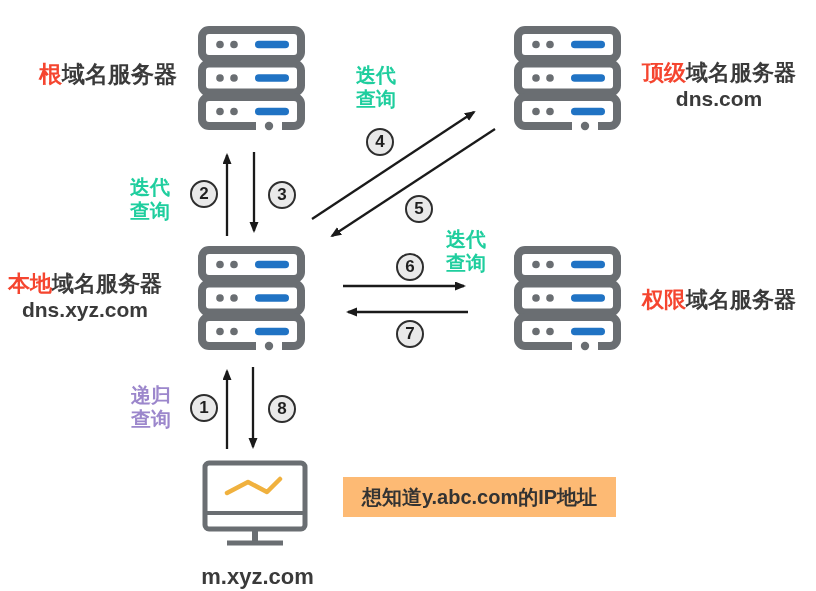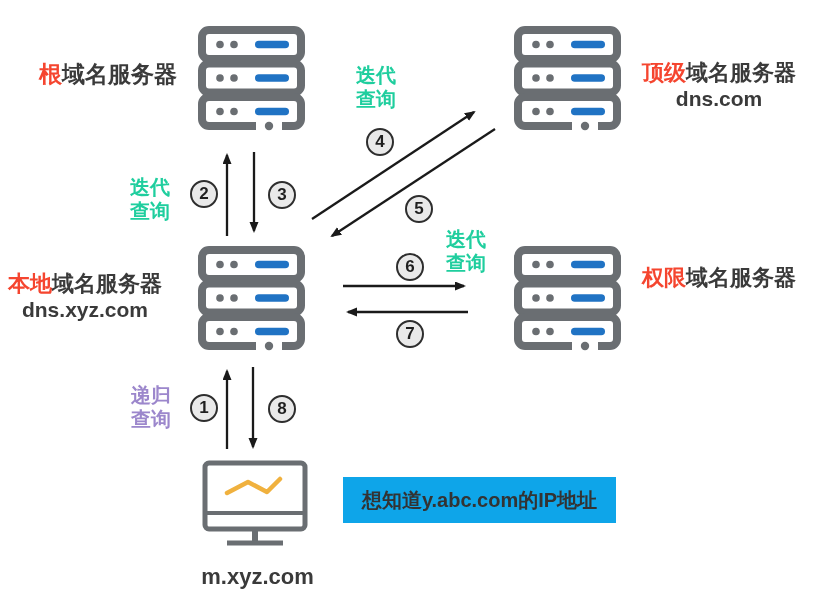--- a/index.html
+++ b/index.html
@@ -37,25 +37,25 @@
     border:2.5px solid #2e2e2e;
     border-radius:50%;
     background:#e9e9e9;
     color:#1f1f1f;
     font-size:17px;
     font-weight:bold;
     display:flex;align-items:center;justify-content:center;
   }
   
   .note-banner{
-    background:#0ea5e9;
+    background:#fdba74;
     color:#333333;
     font-weight:bold;
     font-size:20px;
-    width:273px;height:46px;
+    width:273px;height:40px;
     display:flex;align-items:center;justify-content:center;
   }
   .icon-svg{display:block;}
   #arrow-layer{position:absolute;left:0;top:0;pointer-events:none;}
 </style>
 </head>
 <body>
 
 <div id="stage">
 
@@ -129,21 +129,21 @@
   <div class="abs node-label" style="left:5px;top:271px;width:160px">
     <div><span class="hl">本地</span><span>域名服务器</span></div>
     <div class="domain">dns.xyz.com</div>
   </div>
 
   <div class="abs node-label" style="left:636px;top:60px;width:166px">
     <div><span class="hl">顶级</span><span>域名服务器</span></div>
     <div class="domain">dns.com</div>
   </div>
 
-  <div class="abs node-label" style="left:636px;top:265px;width:166px">
+  <div class="abs node-label" style="left:636px;top:287px;width:166px">
     <div><span class="hl">权限</span><span>域名服务器</span></div>
   </div>
 
   <div class="abs node-label" style="left:200px;top:564px;width:115px">m.xyz.com</div>
 
   <div class="abs query-label teal" style="left:342px;top:63px;width:54px">
     <div>迭代</div>
     <div>查询</div>
   </div>
 

